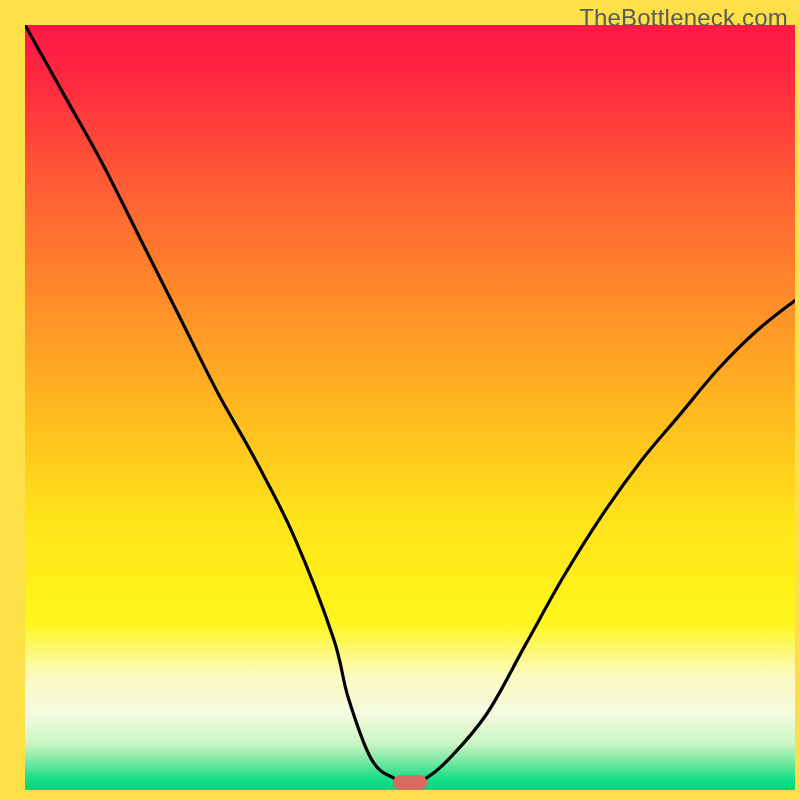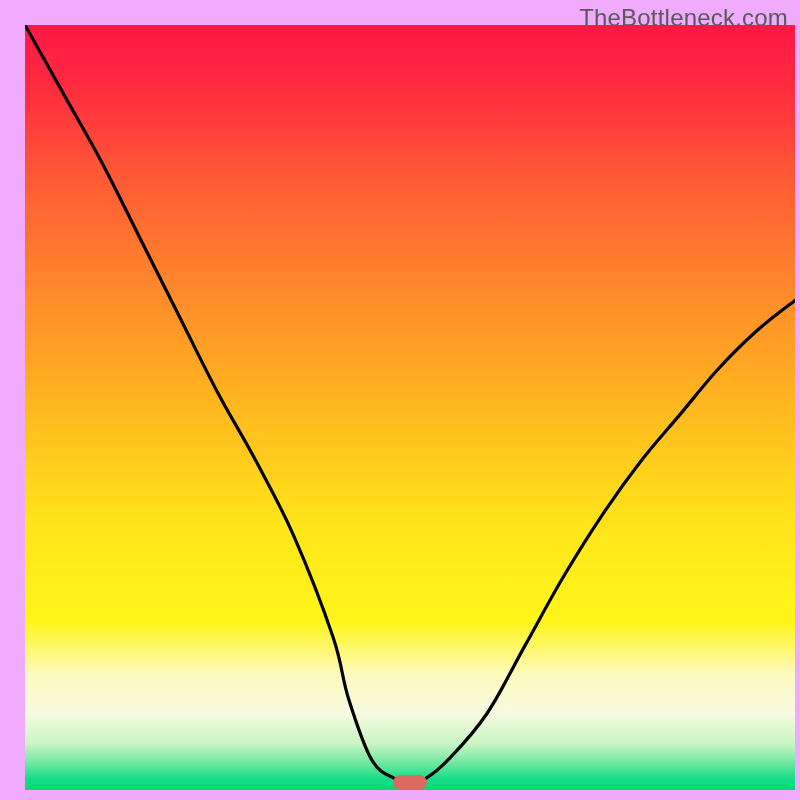--- a/index.html
+++ b/index.html
@@ -8,21 +8,21 @@
     width: 800px;
     height: 800px;
     background: #000;
     overflow: hidden;
     font-family: Arial, Helvetica, sans-serif;
   }
   .stage {
     position: relative;
     width: 800px;
     height: 800px;
-    background: #f0abfc;
+    background: #fde047;
     text-align: center;
   }
   .watermark {
     position: absolute;
     top: 4px;
     right: 12px;
     font-size: 24px;
     font-weight: 500;
     color: #5a5a5a;
     z-index: 20;

